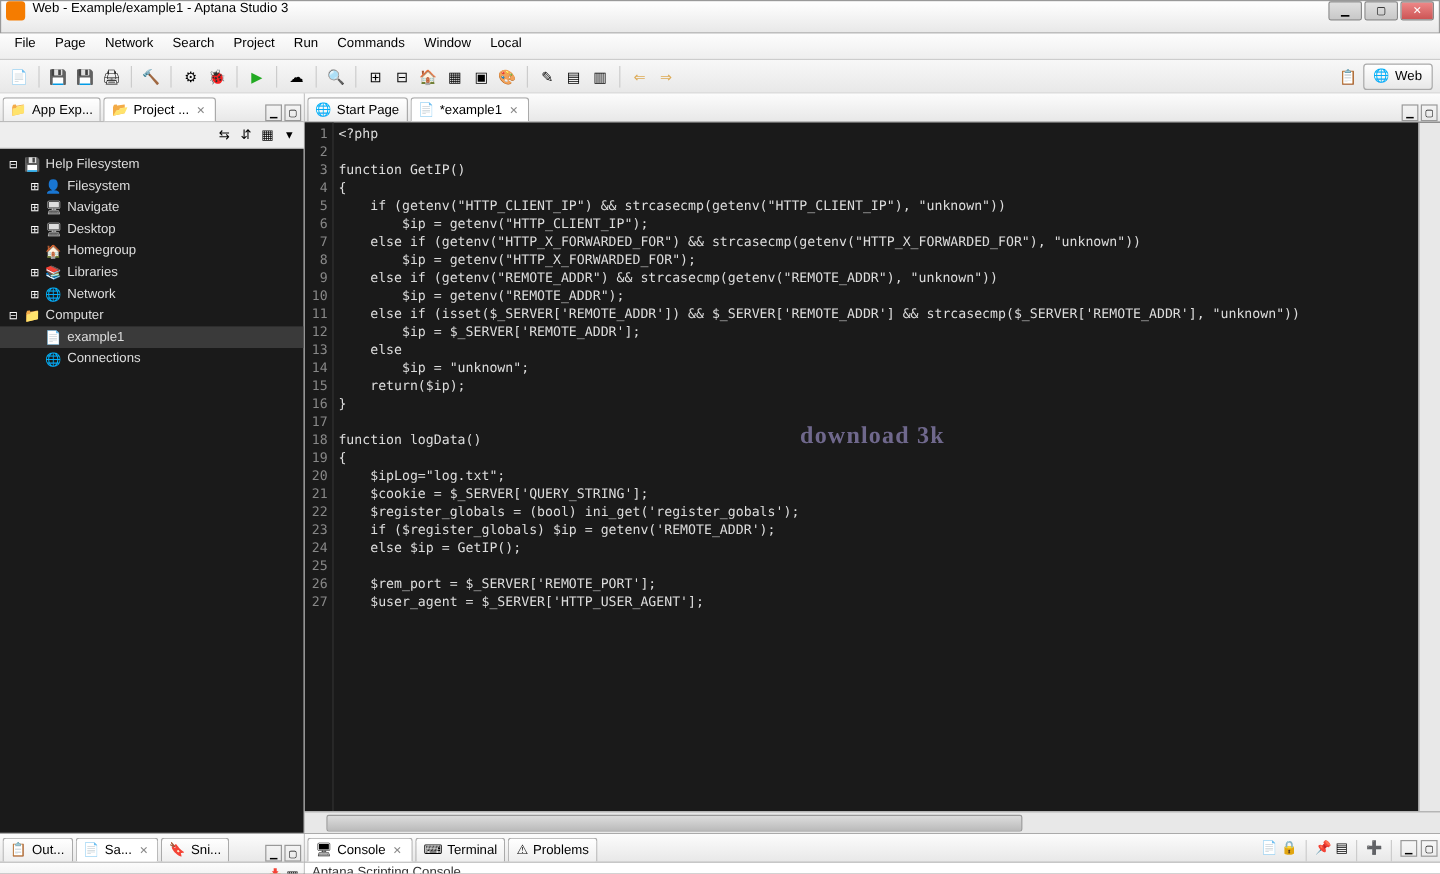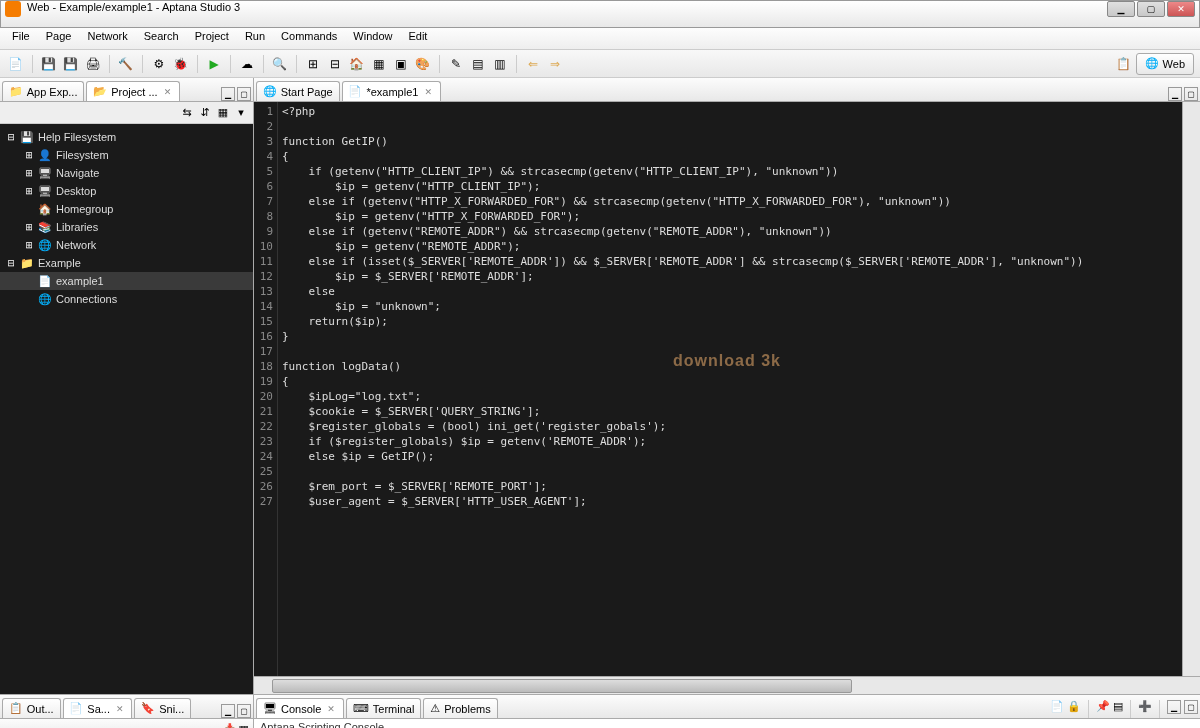--- a/index.html
+++ b/index.html
@@ -36,21 +36,21 @@
 .gutter { width: 24px; background: #1a1a1a; color: #888; text-align: right; padding: 2px 4px 2px 0; font-family: Consolas, monospace; font-size: 11px; line-height: 15px; border-right: 1px solid #333; }
 .code { flex: 1; padding: 2px 4px; font-family: Consolas, monospace; font-size: 11px; line-height: 15px; color: #ddd; white-space: pre; overflow: hidden; }
 .hscroll { height: 18px; background: #e8e8e8; border-top: 1px solid #aaa; position: relative; }
 .hscroll .thumb { position: absolute; left: 18px; top: 2px; height: 14px; width: 580px; background: linear-gradient(#ddd,#bbb); border: 1px solid #999; border-radius: 2px; }
 .vscroll { width: 18px; background: #e8e8e8; border-left: 1px solid #aaa; }
 .bottom { display: flex; height: 176px; border-top: 1px solid #aaa; }
 .bleft { width: 254px; display: flex; flex-direction: column; border-right: 1px solid #aaa; }
 .bright { flex: 1; display: flex; flex-direction: column; }
 .console-head { height: 16px; padding: 2px 6px; background: #fff; color: #333; border-bottom: 1px solid #ccc; }
 .bottombar { height: 22px; background: linear-gradient(#fcfcfc,#e8e8e8); border-bottom: 1px solid #ccc; display: flex; justify-content: flex-end; align-items: center; padding: 0 4px; gap: 2px; }
-.watermark { position: absolute; left: 50%; top: 250px; transform: translateX(-50%); color: #fdba74; font-weight: bold; font-size: 16px; letter-spacing: 1px; opacity: 0.5; pointer-events: none; }
+.watermark { position: absolute; left: 50%; top: 250px; transform: translateX(-50%); color: #c4b5fd; font-weight: bold; font-size: 20px; letter-spacing: 1px; opacity: 0.5; pointer-events: none; font-family: Liberation Serif, serif; }
 </style>
 </head>
 <body>
 
 <div class="titlebar">
   <div class="logo"></div>
   <div class="title">Web - Example/example1 - Aptana Studio 3</div>
   <div class="winbtn">▁</div>
   <div class="winbtn">▢</div>
   <div class="winbtn close">✕</div>
@@ -58,21 +58,21 @@
 
 <div class="menubar" id="menubar">
     <span>File</span>
     <span>Page</span>
     <span>Network</span>
     <span>Search</span>
     <span>Project</span>
     <span>Run</span>
     <span>Commands</span>
     <span>Window</span>
-    <span>Edit</span>
+    <span>Local</span>
   </div>
 
 <div class="toolbar">
   <span class="tbtn">📄</span>
   <span class="sep"></span>
   <span class="tbtn">💾</span>
   <span class="tbtn">💾</span>
   <span class="tbtn">🖨</span>
   <span class="sep"></span>
   <span class="tbtn">🔨</span>
@@ -162,21 +162,21 @@
           <span>Libraries</span>
         </div>
         <div class="node" style="padding-left: 24px;">
           <span class="exp">⊞</span>
           <span class="ico">🌐</span>
           <span>Network</span>
         </div>
         <div class="node" style="padding-left: 6px;">
           <span class="exp">⊟</span>
           <span class="ico">📁</span>
-          <span>Example</span>
+          <span>Computer</span>
         </div>
         <div class="node sel" style="padding-left: 24px;">
           <span class="exp"></span>
           <span class="ico">📄</span>
           <span>example1</span>
         </div>
         <div class="node" style="padding-left: 24px;">
           <span class="exp"></span>
           <span class="ico">🌐</span>
           <span>Connections</span>

